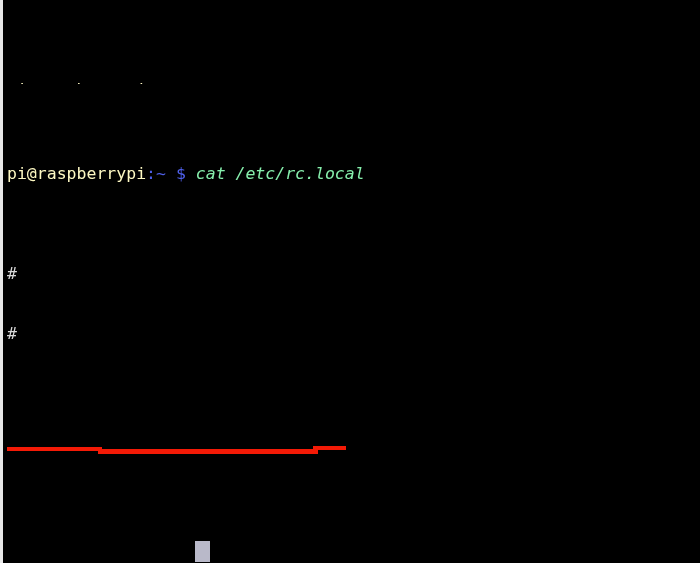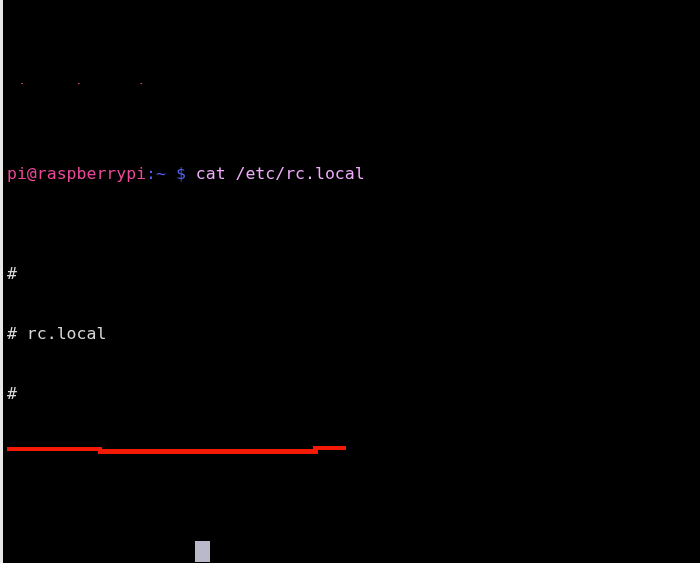--- a/index.html
+++ b/index.html
@@ -44,22 +44,22 @@
   .line {
     height: 20px;
     white-space: pre;
     overflow: visible;
   }
   
   .line.clipped-top {
     height: 4px;
     overflow: hidden;
   }
-  .c-white   { color: #f0abfc; }
-  .c-green   { color: #ec4899; text-align: right; }
+  .c-white   { color: #86efac; font-style: italic; }
+  .c-green   { color: #fef9c3; text-align: right; }
   .c-blue    { color: #4e5fe8; }
 
   
   .annot-stroke {
     position: absolute;
     background: #f41a06;
     z-index: 4;
   }
   #annot-a { left: 7px;   top: 447px; width: 95px;  height: 4px; }
   #annot-b { left: 98px;  top: 449px; width: 220px; height: 5px; }
@@ -85,21 +85,20 @@
   <div id="screen">
 
     
     <div class="line clipped-top"><span class="c-green">pi@raspberrypi</span></div>
 
     
     <div class="line"><span class="c-green">pi@raspberrypi</span><span class="c-blue">:</span><span class="c-blue">~</span><span class="c-white"> </span><span class="c-blue">$</span><span class="c-white"> cat /etc/rc.local</span></div>
 
     
     <div class="line">#</div>
-    <div class="line"># rc.local</div>
     <div class="line">#</div>
 
     
 
     
 
     
     
     
     

